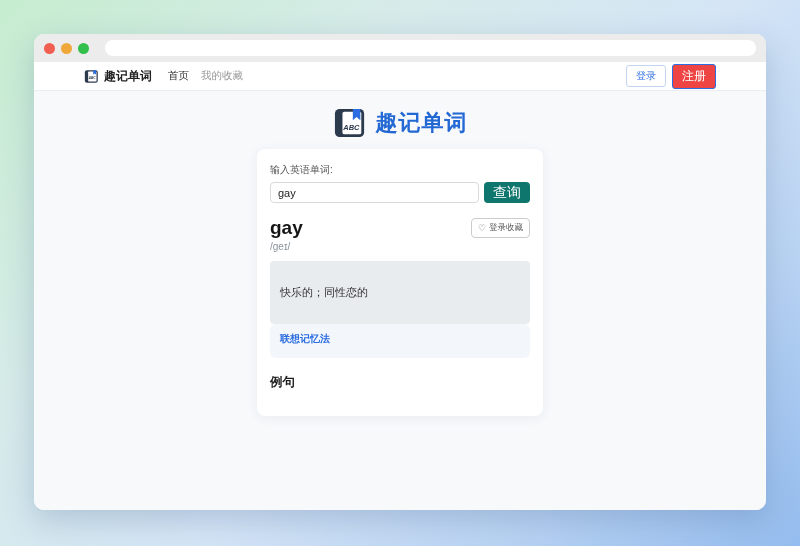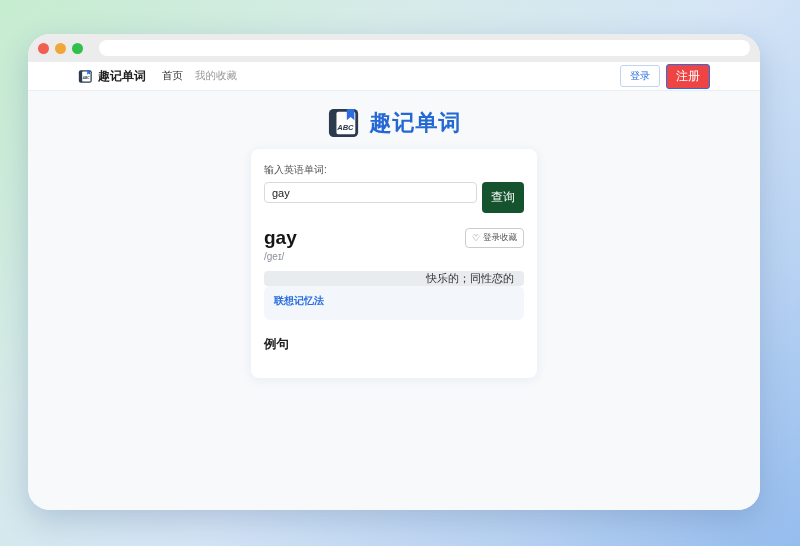--- a/index.html
+++ b/index.html
@@ -4,22 +4,22 @@
 <style>
   * { margin: 0; padding: 0; box-sizing: border-box; }
   html, body { width: 800px; height: 546px; overflow: hidden; }
   body {
     font-family: "Liberation Sans", "DejaVu Sans", sans-serif;
     background: linear-gradient(135deg, #c6edcf 0%, #d6ebe9 30%, #d5e5f6 55%, #b9d3f3 78%, #94bcee 100%);
     position: relative;
   }
   
   .browser {
-    position: absolute; left: 28px; top: 34px; width: 732px; height: 476px;
-    border-radius: 22px; overflow: hidden;
+    position: absolute; left: 34px; top: 34px; width: 732px; height: 476px;
+    border-radius: 10px; overflow: hidden;
     box-shadow: 0 10px 30px rgba(60, 90, 140, 0.25);
     background: #f7f9fb;
   }
   .chrome {
     height: 28px; background: #ececec; display: flex; align-items: center;
     padding: 0 10px;
   }
   .traffic { display: flex; gap: 6px; margin-right: 16px; }
   .dot { width: 11px; height: 11px; border-radius: 50%; }
   .dot.red { background: #f15e52; }
@@ -59,35 +59,35 @@
     box-shadow: 0 2px 12px rgba(40, 70, 110, 0.07);
     padding: 14px 13px 16px;
   }
   .search-label { font-size: 10px; color: #555; margin-bottom: 5px; }
   .search-row { display: flex; gap: 5px; }
   .search-input {
     flex: 1; height: 21px; border: 1px solid #d9d9d9; border-radius: 4px;
     font-size: 11px; padding: 0 7px; color: #222; font-family: inherit; outline: none;
   }
   .search-btn {
-    height: 31px; background: #14532d; color: #fff; border: none; border-radius: 4px;
-    font-size: 12px; padding: 0 9px; cursor: pointer; font-family: inherit;
+    height: 21px; background: #0f766e; color: #fff; border: none; border-radius: 4px;
+    font-size: 14px; padding: 0 9px; cursor: pointer; font-family: inherit;
   }
   .word-row { display: flex; align-items: flex-start; justify-content: space-between; margin-top: 15px; }
   .word-text { font-size: 19px; font-weight: bold; color: #151515; line-height: 1.05; }
   .fav-btn {
     display: flex; align-items: center; gap: 3px;
     font-size: 8.5px; color: #555; background: #fff; border: 1px solid #ccc;
     border-radius: 4px; padding: 3px 6px; cursor: pointer; font-family: inherit;
   }
   .fav-heart { font-size: 9px; color: #666; line-height: 1; }
   .pronunciation { font-size: 10px; color: #8a929b; margin: 3px 0 9px; }
   .definition-box {
-    background: #e9ecef; border-radius: 4px; padding: 0 10px;
-    font-size: 11px; color: #2e2e2e; text-align: right;
+    background: #e9ecef; border-radius: 4px; padding: 24px 10px;
+    font-size: 11px; color: #2e2e2e;
   }
   .section-title { font-size: 12.5px; font-weight: bold; color: #1c1c1c; margin: 16px 0 9px; }
   .tip-card {
     background: #f3f7fb; border-radius: 6px; padding: 8px 10px; margin-bottom: 10px;
   }
   .tip-method { font-size: 10px; font-weight: bold; color: #2b6de0; margin-bottom: 4px; }
   .tip-text { font-size: 10px; color: #3c4654; line-height: 1.55; }
 </style>
 </head>
 <body>

